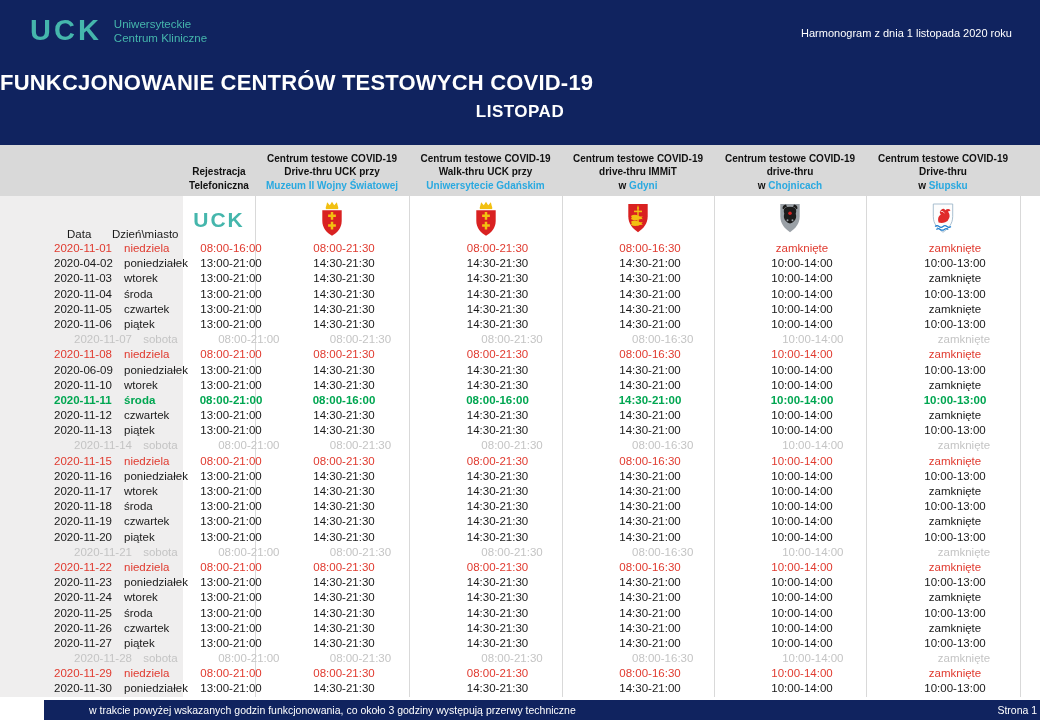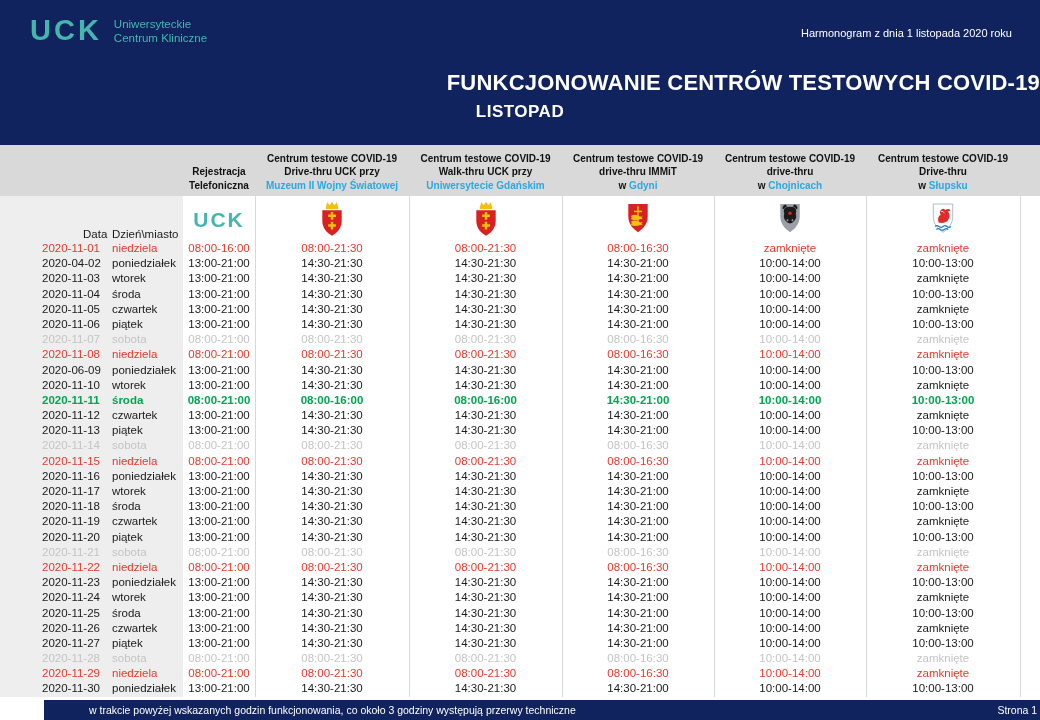--- a/index.html
+++ b/index.html
@@ -7,55 +7,55 @@
     position:relative; width:1040px; height:720px; background:#ffffff;
     font-family:"Liberation Sans", sans-serif; overflow:hidden;
     -webkit-font-smoothing:antialiased;
   }
   
   .top-header{position:absolute;top:0;left:0;width:1040px;height:145px;background:#10235f;}
   .brand{position:absolute;top:15px;left:30px;display:flex;align-items:flex-start;}
   .brand-acronym{color:#45b6ac;font-weight:bold;font-size:29px;line-height:30px;letter-spacing:3px;}
   .brand-name{margin-left:12px;color:#45b6ac;font-size:11.5px;line-height:14px;padding-top:2px;}
   .header-note{position:absolute;top:27px;right:28px;color:#ffffff;font-size:11px;}
-  .doc-title{position:absolute;top:70px;left:0;width:1040px;text-align:right;color:#ffffff;font-weight:bold;font-size:22px;letter-spacing:0.2px;}
+  .doc-title{position:absolute;top:70px;left:0;width:1040px;text-align:left;color:#ffffff;font-weight:bold;font-size:22px;letter-spacing:0.2px;}
   .doc-subtitle{position:absolute;top:102px;left:0;width:1040px;text-align:center;color:#ffffff;font-weight:bold;font-size:17px;letter-spacing:0.5px;}
   
   .col-band{position:absolute;top:145px;left:0;width:1040px;height:51px;background:#d9d9d9;}
   .hc{position:absolute;bottom:4px;text-align:center;font-weight:bold;font-size:10px;line-height:13.5px;color:#111;white-space:nowrap;margin-top:28px;}
   .hc-rej{left:183px;width:72px;}
   .hc1{left:255px;width:154px;}
   .hc2{left:409px;width:153px;}
   .hc3{left:562px;width:152px;}
   .hc4{left:714px;width:152px;}
   .hc5{left:866px;width:154px;}
   .city-blue{color:#2aa9e0;}
   
   .left-block{position:absolute;top:196px;left:0;width:183px;height:501px;background:#efeeee;}
   .vline{position:absolute;top:196px;width:1px;height:501px;background:#d9d9d9;}
   .vl1{left:255px;} .vl2{left:409px;} .vl3{left:562px;} .vl4{left:714px;} .vl5{left:866px;} .vl6{left:1020px;}
   .corner-label{position:absolute;top:228px;font-size:11.5px;color:#1a1a1a;}
-  .lbl-date{left:54px;padding-left:29px;}
+  .lbl-date{left:38px;padding-left:29px;}
   .lbl-day{left:112px;}
   .rej-logo{position:absolute;top:208px;left:183px;width:72px;text-align:center;color:#45b6ac;font-weight:bold;font-size:21px;letter-spacing:2px;}
   .crest{position:absolute;top:200px;text-align:center;}
   .cr1{left:255px;width:154px;} .cr2{left:409px;width:153px;} .cr3{left:562px;width:152px;} .cr4{left:714px;width:152px;} .cr5{left:866px;width:154px;}
   .rows{position:absolute;top:241px;left:0;width:1040px;}
   .row{display:flex;height:15.2px;line-height:15.2px;font-size:11.5px;color:#1a1a1a;}
   .cell{box-sizing:border-box;white-space:nowrap;}
-  .cell.date{width:112px;padding-left:42px;}
+  .cell.date{width:112px;padding-left:42px;margin-left:12px;}
   .cell.day{width:71px;}
   .cell.rej{width:72px;text-align:center;}
   .cell.t1{width:154px;text-align:center;}
   .cell.t2{width:153px;text-align:center;}
   .cell.t3{width:152px;text-align:center;}
   .cell.t4{width:152px;text-align:center;}
   .cell.t5{width:154px;text-align:center;}
   .row.c-red{color:#e03a2f;}
-  .row.c-gray{color:#c4c4c4;}
+  .row.c-gray{color:#c4c4c4;padding-left:20px;}
   .row.c-green{color:#00a651;font-weight:bold;}
   
   .footer{position:absolute;top:700px;left:0;width:1040px;height:20px;background:#10235f;color:#ffffff;font-size:10.5px;line-height:20px;margin-left:44px;}
   .footer-note{position:absolute;left:45px;}
   .footer-page{position:absolute;right:30px;}
 </style>
 </head>
 <body>
 
 <div class="page">

